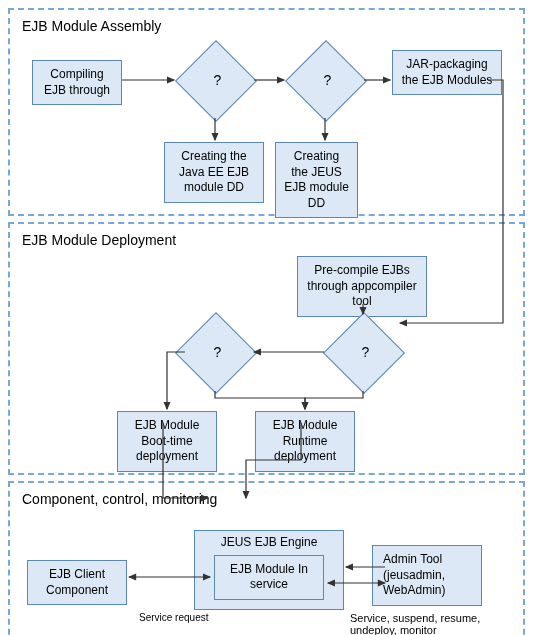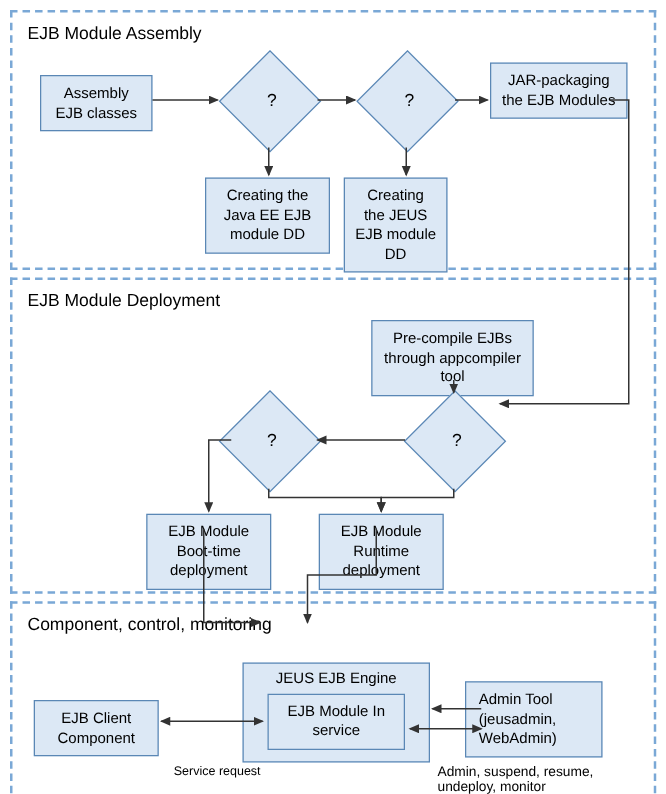--- a/index.html
+++ b/index.html
@@ -23,21 +23,21 @@
       </marker>
 <marker id="ah2" markerWidth="8" markerHeight="8" refX="1" refY="3" orient="auto">
         <path d="M7,0 L0,3 L7,6 Z" fill="#333"></path>
       </marker>
 </defs>
   </svg>
 
 <div class="section">
 <div class="section-title">EJB Module Assembly</div>
 <div class="canvas" style="height:160px">
-<div class="box" style="left:10px;top:18px;width:90px">Assembly EJB classes</div>
+<div class="box" style="left:10px;top:18px;width:90px">Compiling EJB through</div>
 <div class="diamond" style="left:165px;top:10px">
         <span>?</span>
       </div>
 <div class="diamond" style="left:275px;top:10px">
         <span>?</span>
       </div>
 <div class="box" style="left:370px;top:8px;width:110px">JAR-packaging the  EJB Modules</div>
 <div class="box" style="left:142px;top:100px;width:100px">Creating the Java EE EJB module DD</div>
 <div class="box" style="left:253px;top:100px;width:83px">Creating the JEUS EJB module DD</div>
 <svg width="500" height="160">
@@ -75,21 +75,21 @@
 <div class="section">
 <div class="section-title">Component, control, monitoring</div>
 <div class="canvas" style="height:145px">
 <div class="box" style="left:5px;top:45px;width:100px">EJB Client Component</div>
 <div class="box" style="left:172px;top:15px;width:150px;height:80px;padding-top:4px">
   <div style="margin-bottom:4px">JEUS EJB Engine</div>
   <div class="box" style="position:relative;left:auto;top:auto;margin:0 auto;width:110px">EJB Module In service</div>
 </div>
 <div class="box" style="left:350px;top:30px;width:110px;text-align:left;padding-left:10px">Admin Tool (jeusadmin, WebAdmin)</div>
 <div style="position:absolute;left:117px;top:97px;font-size:10px">Service request</div>
-<div style="position:absolute;left:328px;top:97px;font-size:11px;width:150px">Admin, suspend, resume, undeploy, monitor</div>
+<div style="position:absolute;left:328px;top:97px;font-size:11px;width:150px">Service, suspend, resume, undeploy, monitor</div>
 <svg width="500" height="145">
 <line class="arrow2" x1="107" y1="62" x2="188" y2="62"></line>
 <line class="arrow" x1="363" y1="52" x2="324" y2="52"></line>
 <line class="arrow2" x1="363" y1="68" x2="306" y2="68"></line>
 </svg>
 </div>
 </div>
 
 <svg width="533" height="635" style="position:absolute;left:8px;top:8px">
 <path class="arrow" d="M480,72 L495,72 L495,315 L392,315"></path>

